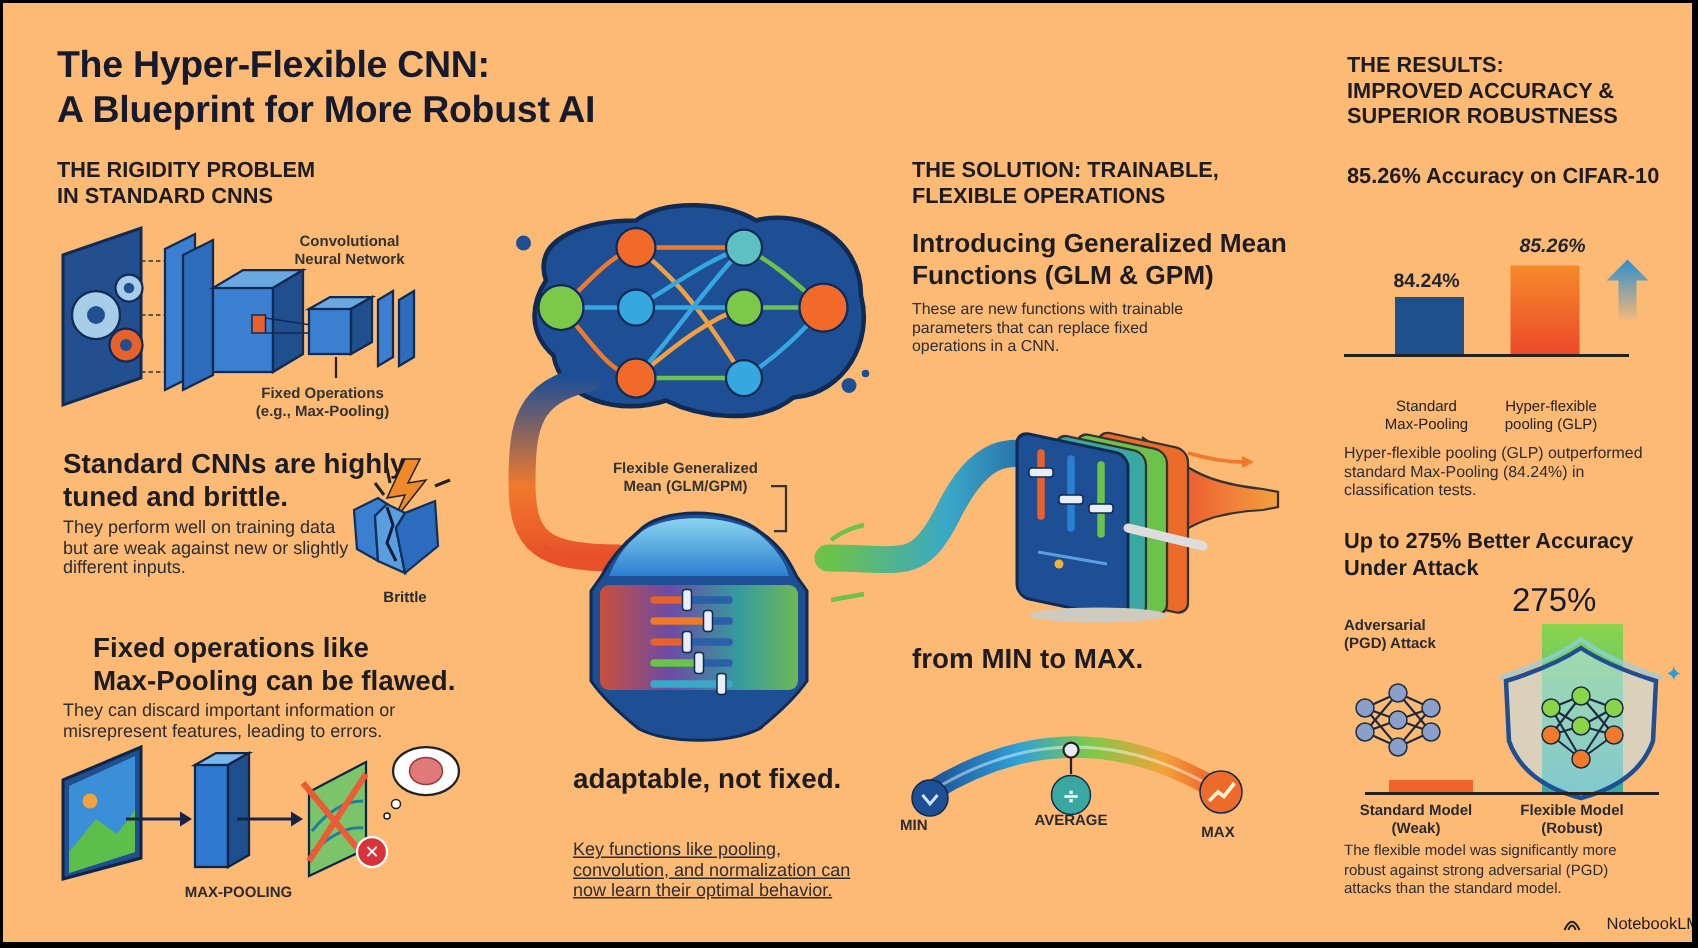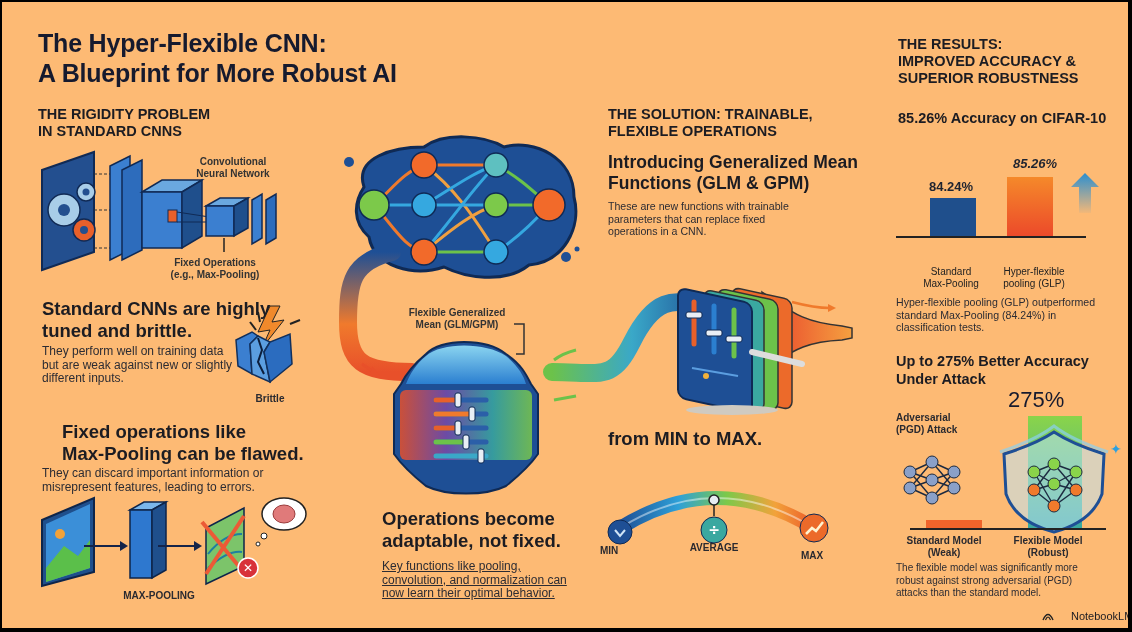--- a/index.html
+++ b/index.html
@@ -225,21 +225,20 @@
     <g fill="#e8eef5" stroke="#0f2a55" stroke-width="1">
       <rect x="69" y="59" width="6" height="14" rx="2"></rect>
       <rect x="83" y="73" width="6" height="14" rx="2"></rect>
       <rect x="69" y="87" width="6" height="14" rx="2"></rect>
       <rect x="77" y="101" width="6" height="14" rx="2"></rect>
       <rect x="92" y="115" width="6" height="14" rx="2"></rect>
     </g>
   </svg>
 
   <div class="abs h2" style="left:380px;top:506px;">
-    <div>Operations become</div>
     <div>adaptable, not fixed.</div>
   </div>
   <div class="abs body" style="left:380px;top:558px;text-decoration:underline;">
     <div>Key functions like pooling,</div>
     <div>convolution, and normalization can</div>
     <div>now learn their optimal behavior.</div>
   </div>
 
   <div class="abs kicker" style="left:606px;top:104px;">
     <div>THE SOLUTION: TRAINABLE,</div>

